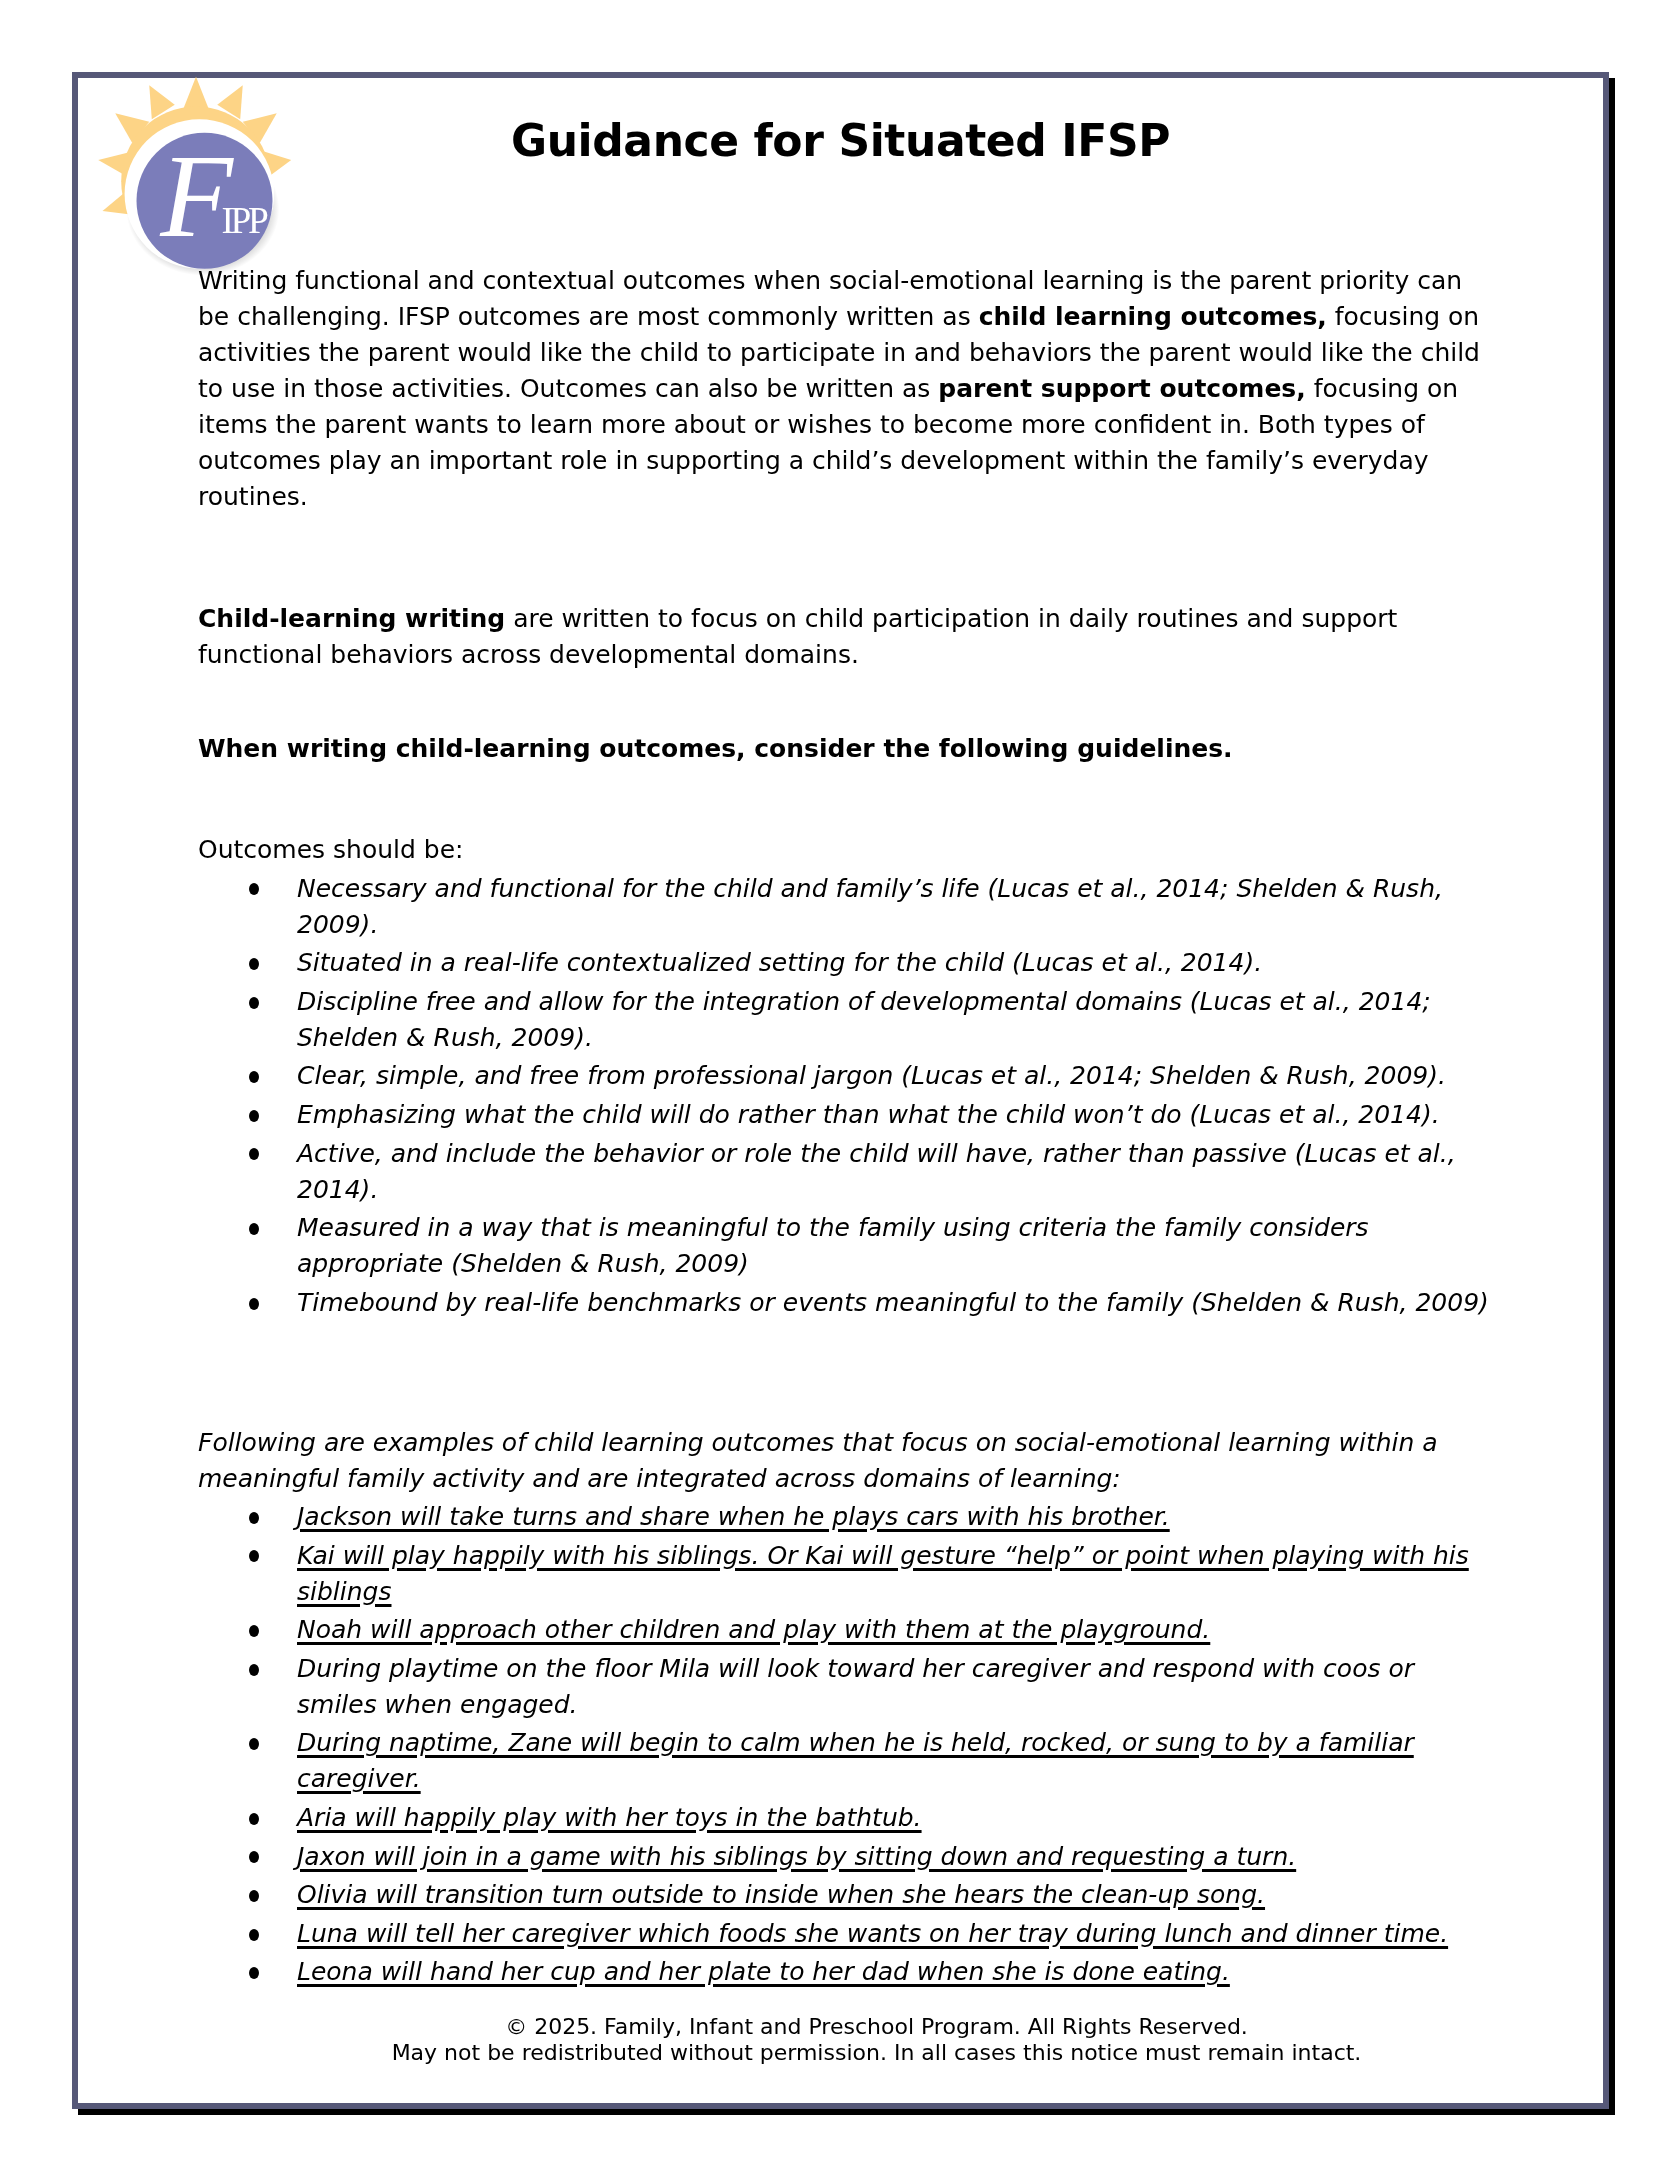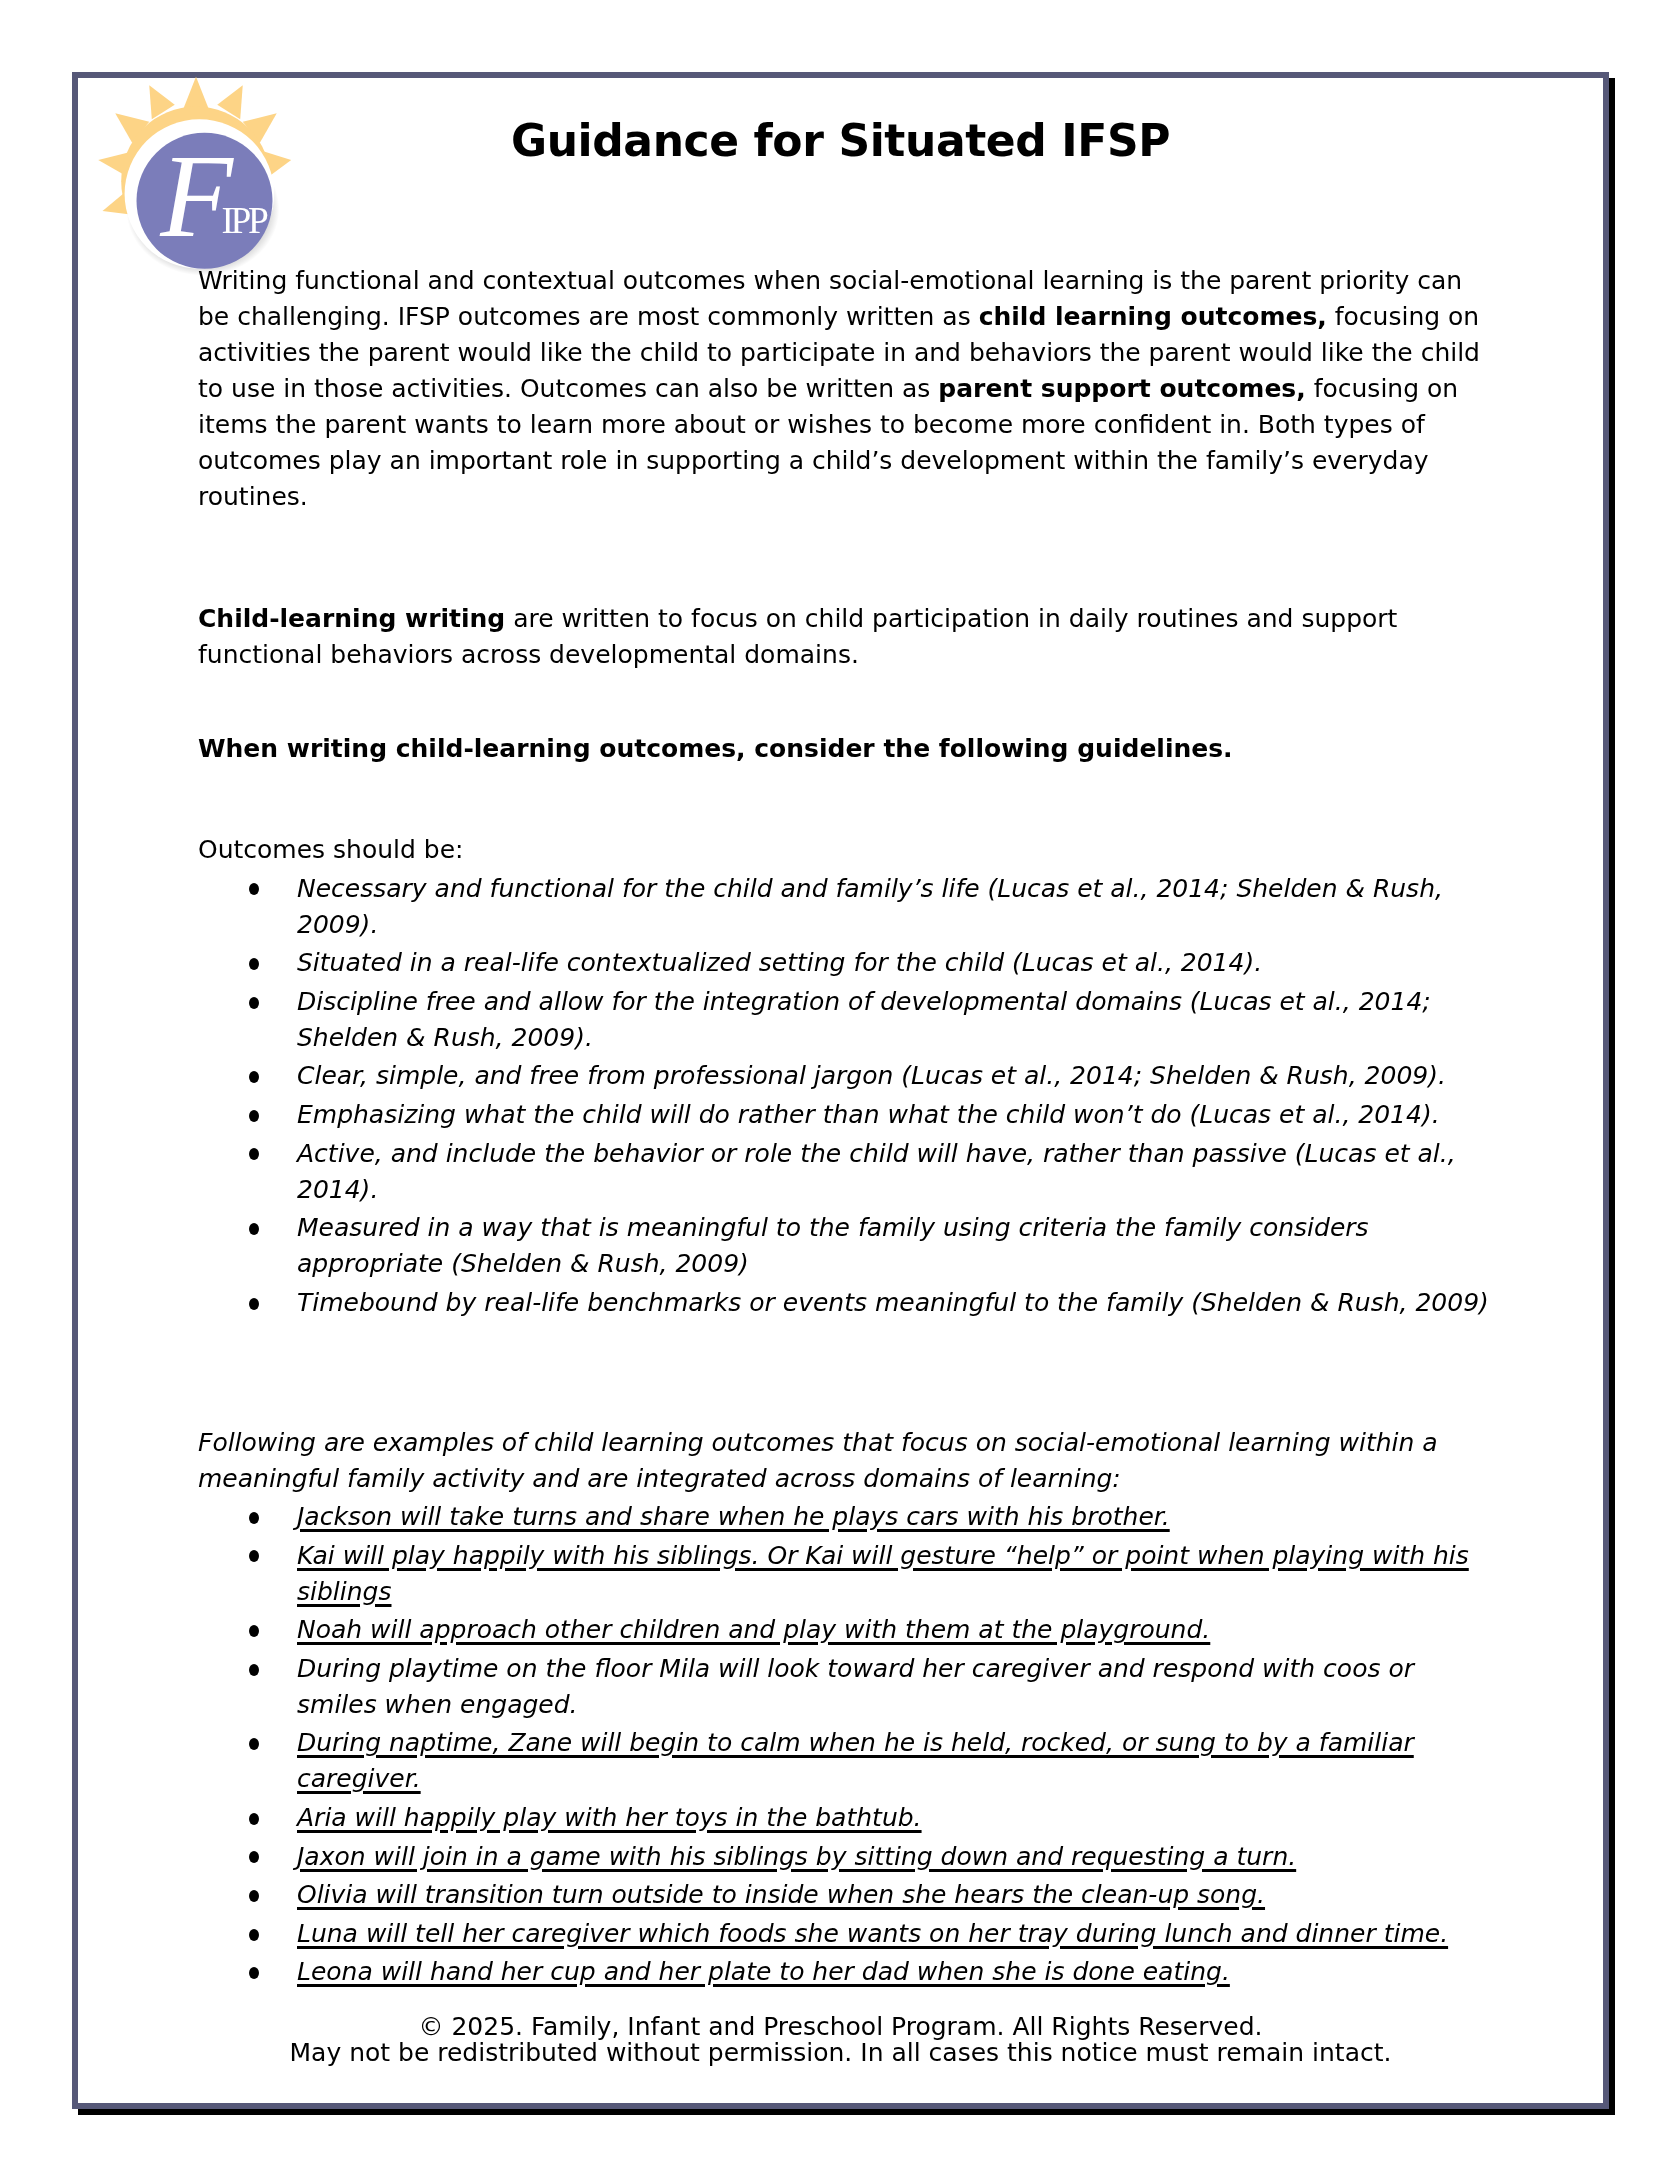--- a/index.html
+++ b/index.html
@@ -14,21 +14,21 @@
   .block { position:absolute; left:198px; width:1295px; font-size:25px; line-height:36px; }
   .block p { margin:0; }
   b { font-weight:bold; }
   .heading { font-weight:bold; }
   ul.bul { list-style:none; margin:0; padding:0; }
   ul.bul li { position:relative; padding-left:99px; margin:0 0 2.6px 0;font-style:italic; }
   ul.bul li .dot { position:absolute; left:51px; top:12.8px; width:10.2px; height:12px; border-radius:50%; background:#000; }
   .ital { font-style:italic; }
   .ul { text-decoration:underline; text-decoration-thickness:2.6px; text-underline-offset:4.3px; }
   .footer { position:absolute; left:78px; width:1525px; top:2014px; text-align:center;
-            font-size:25px; line-height:26.4px; }
+            font-size:22px; line-height:26.4px;padding-left:36px; }
 </style>
 </head>
 <body>
 
 <div class="shadow"></div>
 <div class="frame"></div>
 
 <svg class="logo" viewBox="0 0 240 240">
   <defs>
     <radialGradient id="shd" cx="50%" cy="50%" r="50%">

